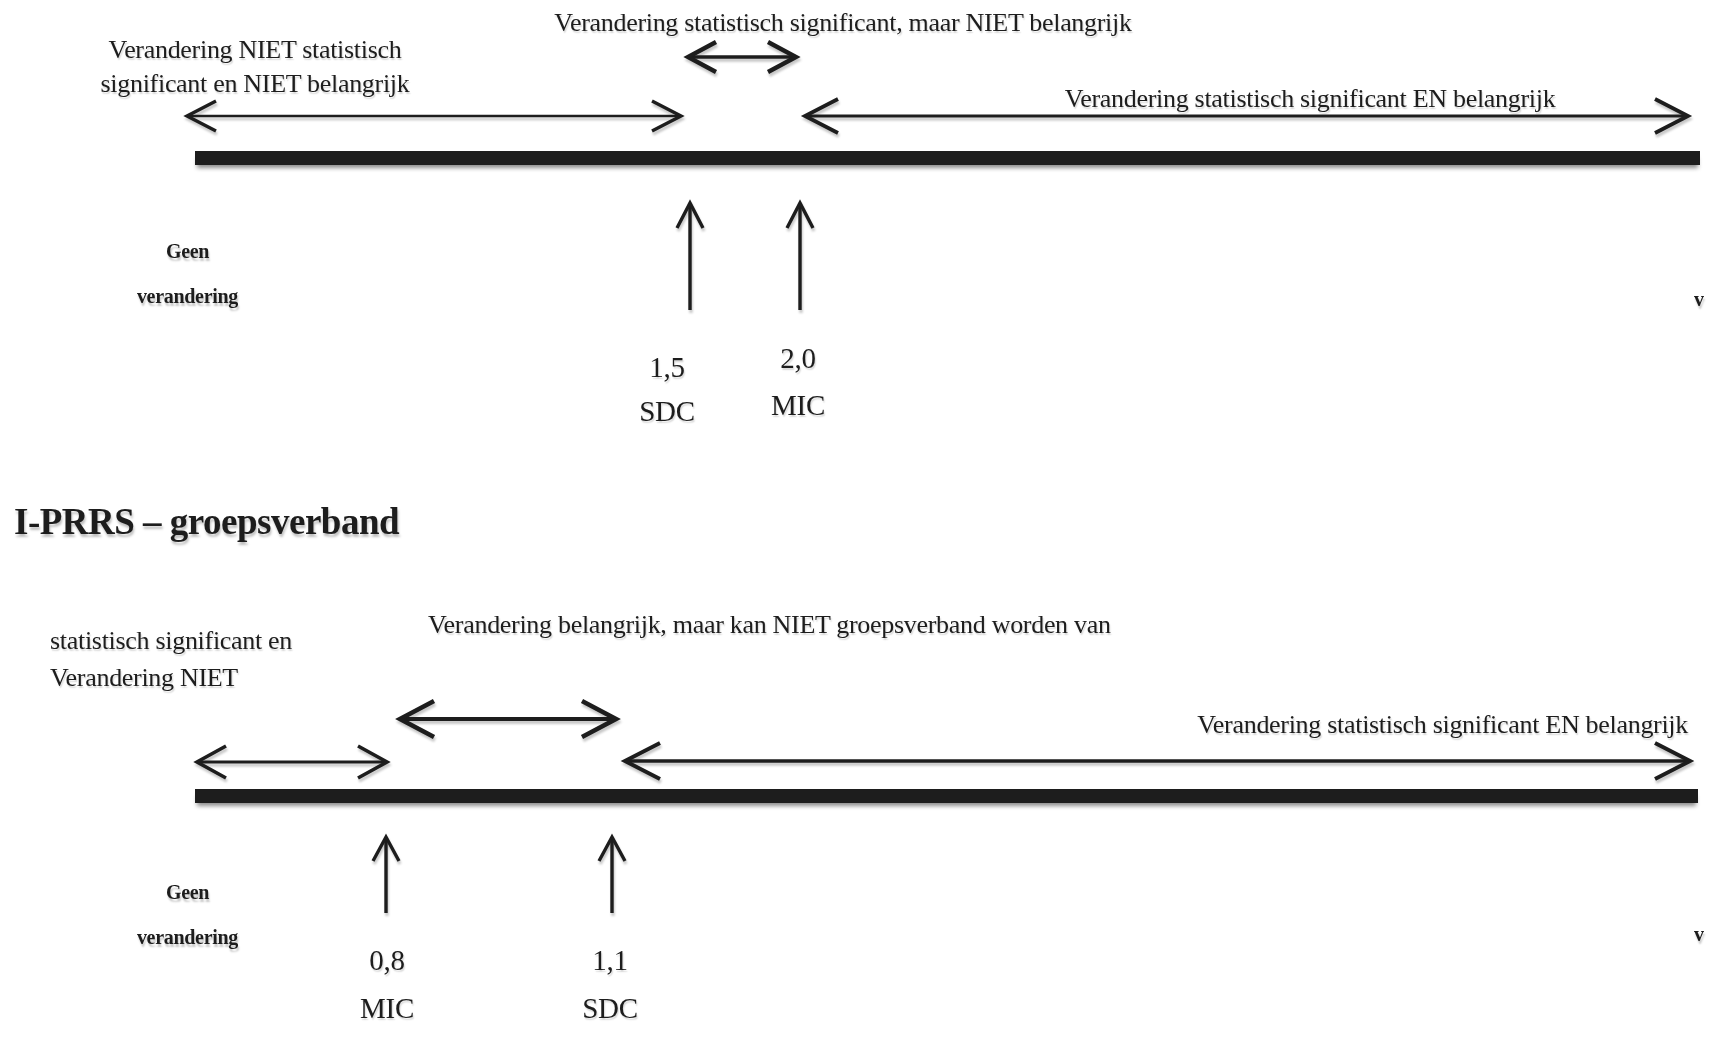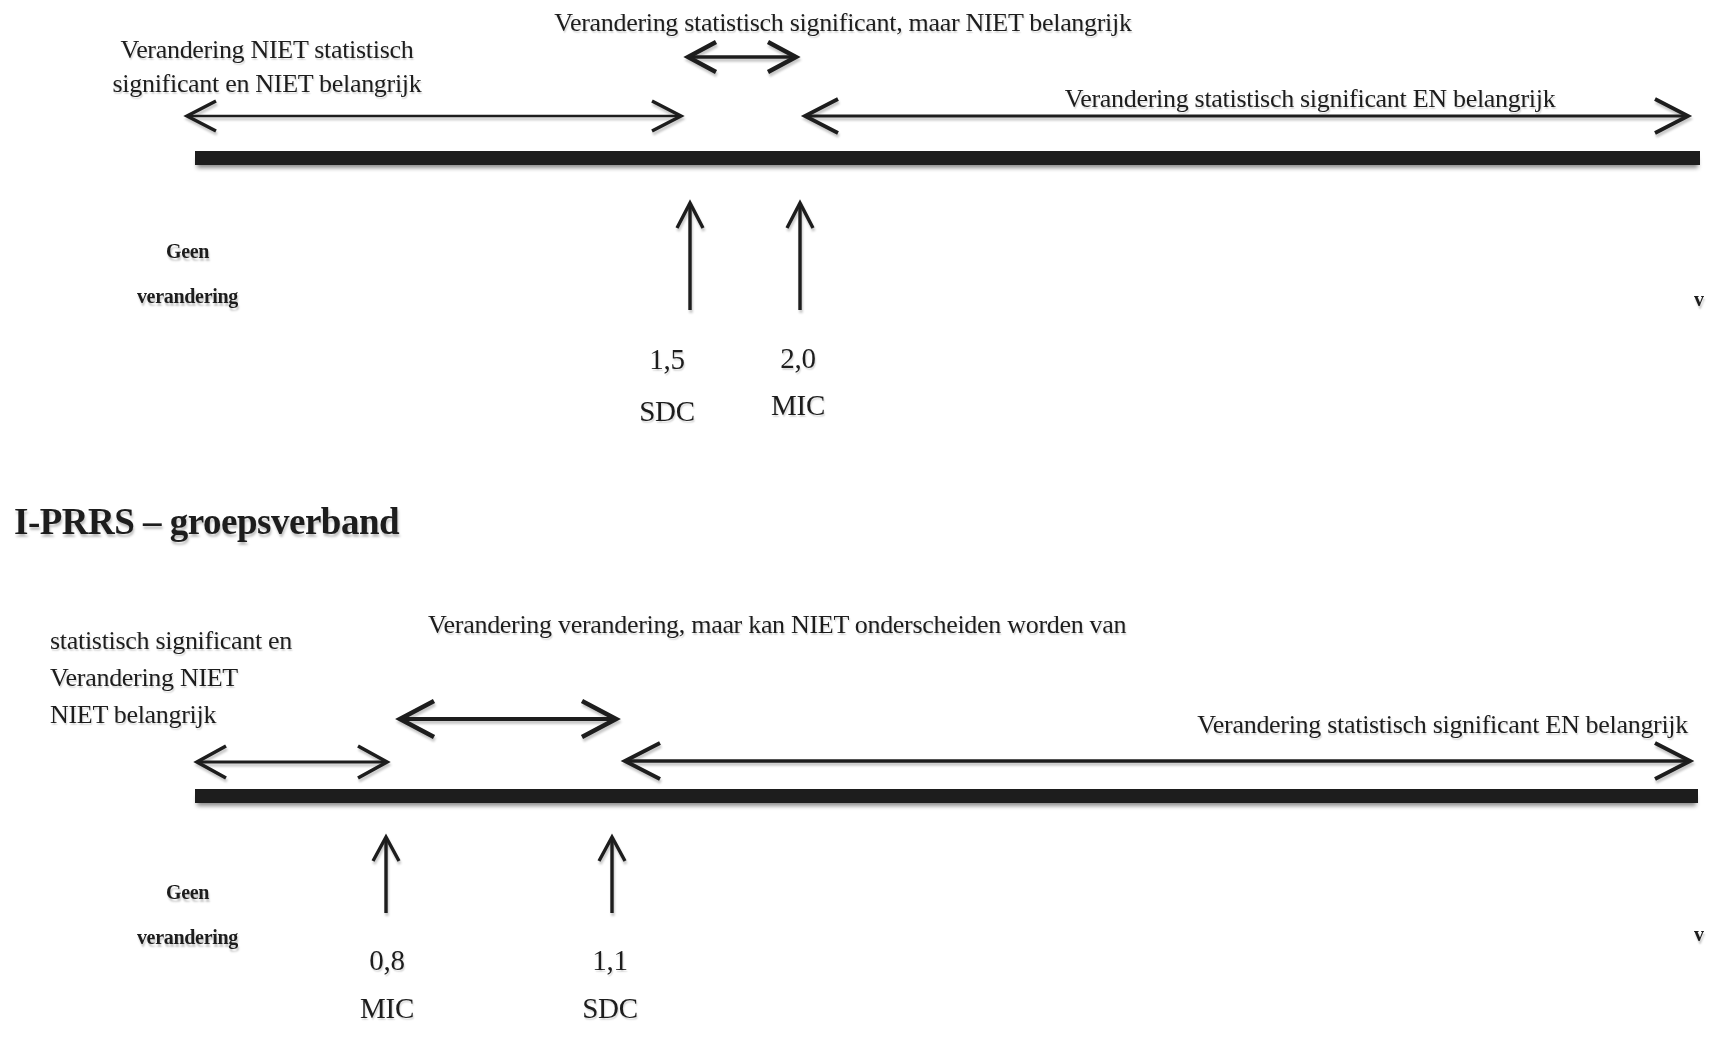--- a/index.html
+++ b/index.html
@@ -46,21 +46,21 @@
 </style>
 </head>
 <body>
 
 <div class="stage">
 
   <section>
 
     <div class="abs t center" style="left:458px;top:6px;width:770px;">Verandering statistisch significant, maar NIET belangrijk</div>
 
-    <div class="abs t center" style="left:87px;top:33px;width:360px;white-space:normal;">
+    <div class="abs t center" style="left:75px;top:33px;width:360px;white-space:normal;">
       <div>Verandering NIET statistisch</div>
       <div>significant en NIET belangrijk</div>
     </div>
 
     <div class="abs t center" style="left:990px;top:82px;width:640px;">Verandering statistisch significant EN belangrijk</div>
 
     <svg class="arr abs" style="left:680px;top:36px;" width="124" height="42" viewBox="0 0 124 42">
       <line x1="8" y1="21" x2="116" y2="21" style="stroke-width:3.6"></line>
       <path d="M 36 6 L 8 21 L 36 36" style="stroke-width:4.4"></path>
       <path d="M 88 6 L 116 21 L 88 36" style="stroke-width:4.4"></path>
@@ -89,38 +89,37 @@
       <path d="M 7 32 L 20 7 L 33 32" style="stroke-width:3.4"></path>
     </svg>
 
     <div class="abs t bold center axis-label" style="left:85px;top:229px;width:205px;white-space:normal;">
       <div>Geen</div>
       <div>verandering</div>
     </div>
 
     <div class="abs t bold axis-label" style="left:1694px;top:277px;">v</div>
 
-    <div class="abs t bignum center" style="left:627px;top:340px;width:80px;">1,5</div>
+    <div class="abs t bignum center" style="left:627px;top:348px;width:80px;">1,5</div>
     <div class="abs t bignum center" style="left:627px;top:392px;width:80px;">SDC</div>
     <div class="abs t bignum center" style="left:758px;top:339px;width:80px;">2,0</div>
     <div class="abs t bignum center" style="left:758px;top:386px;width:80px;">MIC</div>
   </section>
 
   <div class="abs heading" style="left:14px;top:500px;">I-PRRS – groepsverband</div>
 
   <section>
 
     <div class="abs t" style="left:50px;top:622px;white-space:normal;line-height:37px;">
       <div>statistisch significant en</div>
       <div>Verandering NIET</div>
-      <div>NIET belangrijk</div>
     </div>
 
     <div class="abs t" style="left:428px;top:604px;line-height:42px;">
-      <div>Verandering verandering, maar kan NIET onderscheiden worden van</div>
+      <div>Verandering belangrijk, maar kan NIET groepsverband worden van</div>
     </div>
 
     <div class="abs t" style="right:21px;top:708px;">Verandering statistisch significant EN belangrijk</div>
 
     <svg class="arr abs" style="left:392px;top:694px;" width="232" height="50" viewBox="0 0 232 50">
       <line x1="8" y1="25" x2="224" y2="25" style="stroke-width:4.2"></line>
       <path d="M 42 7 L 8 25 L 42 43" style="stroke-width:4.6"></path>
       <path d="M 190 7 L 224 25 L 190 43" style="stroke-width:4.6"></path>
     </svg>
 

